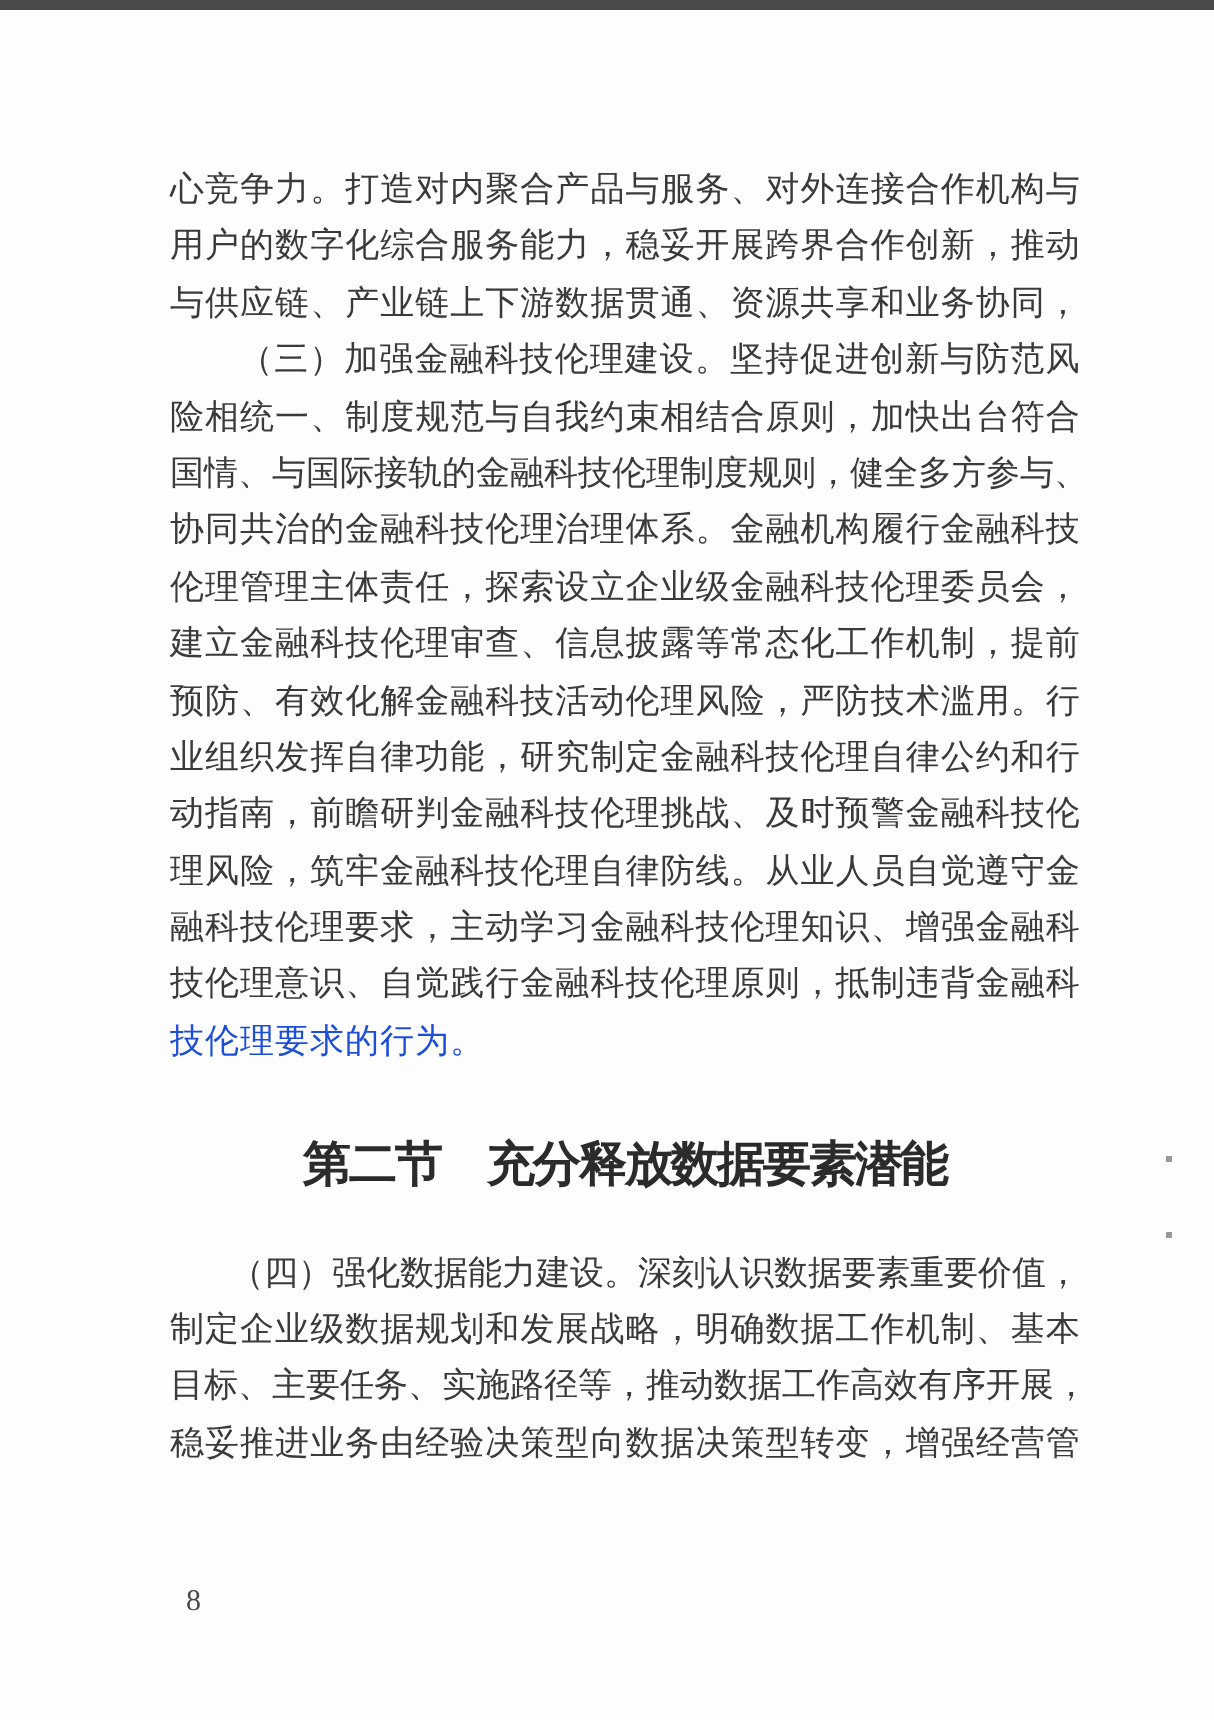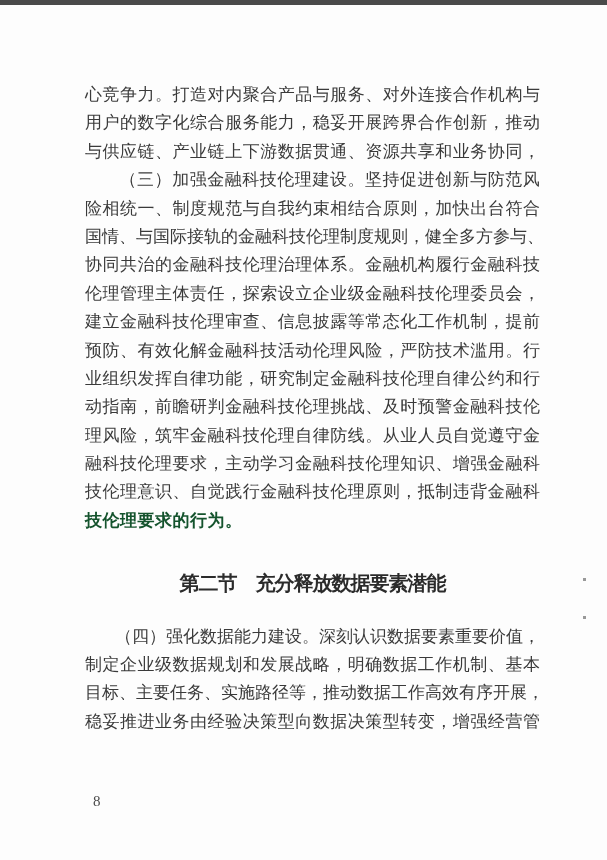--- a/index.html
+++ b/index.html
@@ -41,21 +41,21 @@
   .tline.fill > span { display: inline-block; }
   .tline.loose { letter-spacing: 0.5px; }
   .ind-spacer { width: 34px; height: 1px; }
   .section-heading {
     margin-top: 34px;
     margin-bottom: 25px;
     height: 28.4px;
     line-height: 28.4px;
     text-align: center;
     font-weight: bold;
-    font-size: 20px;
+    font-size: 24px;
     letter-spacing: -1px;
   }
   .page-number {
     position: absolute;
     left: 93px;
     top: 793px;
     font-size: 15px;
     font-family: "Liberation Serif", "DejaVu Serif", serif;
   }
   .speck {
@@ -486,21 +486,21 @@
           <span>则</span>
           <span>，</span>
           <span>抵</span>
           <span>制</span>
           <span>违</span>
           <span>背</span>
           <span>金</span>
           <span>融</span>
           <span>科</span>
         </div>
-        <div class="tline loose" style="color: #14532d; font-weight: bold;">技伦理要求的行为。</div>
+        <div class="tline loose" style="color: #1d4ed8;">技伦理要求的行为。</div>
       </div>
       <div class="section-heading" style="color: rgb(43, 43, 43);">第二节　充分释放数据要素潜能</div>
       <div>
         <div class="tline fill" style="color: rgb(58, 58, 58);">
           <span class="ind-spacer"></span>
           <span>（</span>
           <span>四</span>
           <span>）</span>
           <span>强</span>
           <span>化</span>

